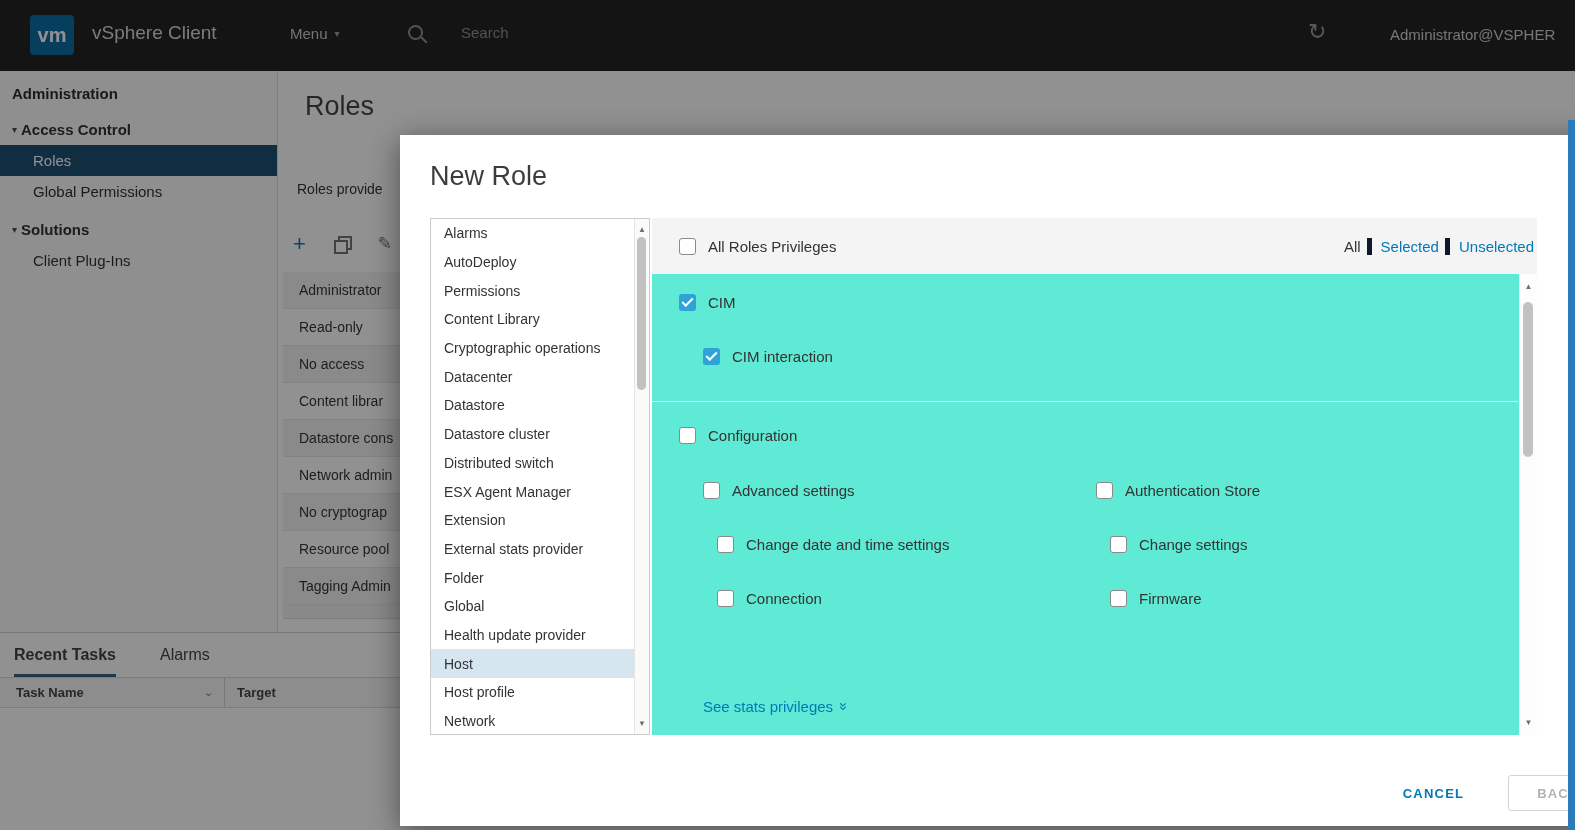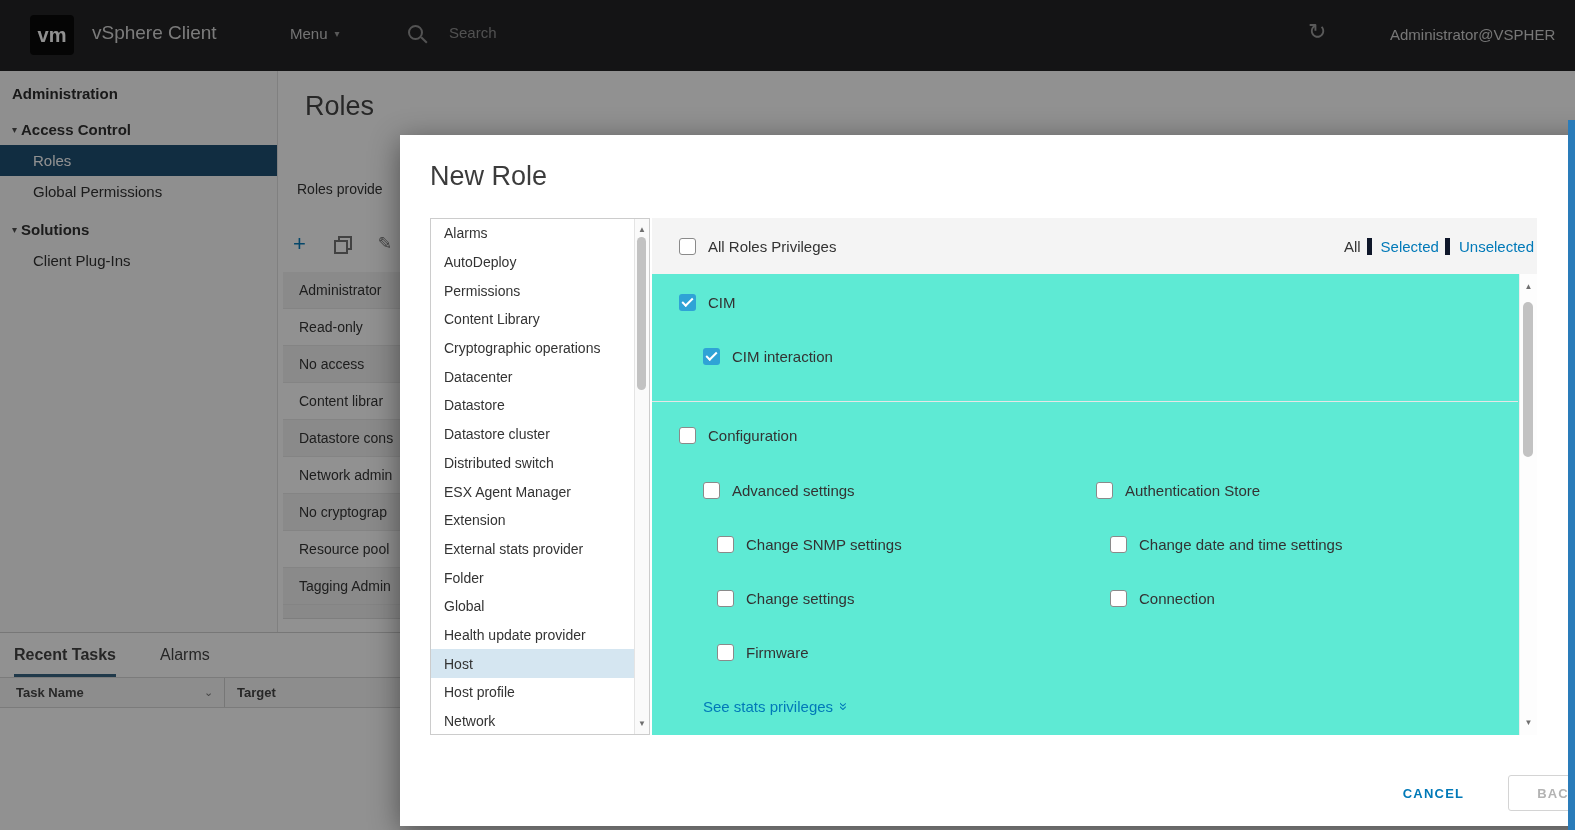--- a/index.html
+++ b/index.html
@@ -2,28 +2,28 @@
 <html><head>
 <meta charset="utf-8">
 <style>
   * { box-sizing: border-box; margin: 0; padding: 0; }
   html,body { width:1575px; height:830px; }
   body { font-family: "Liberation Sans", sans-serif; background:#fff; }
   .app { position:relative; width:1575px; height:830px; overflow:hidden; background:#fff; }
 
   
   .topbar { position:absolute; left:0; top:0; right:0; height:71px; background:#1c1c1e; z-index:10; }
-  .logo-box { position:absolute; left:30px; top:15px; width:44px; height:40px; background:#000000;
+  .logo-box { position:absolute; left:30px; top:15px; width:44px; height:40px; background:#0369a1;
               border-radius:4px; color:#fff; font-size:20px; font-weight:bold;
               display:flex; align-items:center; justify-content:center; cursor:pointer; }
   .app-title { position:absolute; left:92px; top:22px; font-size:19px; font-weight:300; color:#d8d8d8; }
   .menu-btn { position:absolute; left:290px; top:25px; font-size:15px; color:#c9c9c9;
               display:flex; gap:7px; align-items:center; cursor:pointer; }
   .menu-btn .caret { font-size:10px; color:#9a9a9a; }
-  .search { position:absolute; left:408px; top:24px; display:flex; align-items:center; gap:26px; cursor:text; }
+  .search { position:absolute; left:408px; top:24px; display:flex; align-items:center; gap:38px; cursor:text; }
   .search-icon { width:15px; height:15px; border:2px solid #8f8f8f; border-radius:50%; position:relative; }
   .search-icon::after { content:""; position:absolute; width:8px; height:2px; background:#8f8f8f;
                         transform:rotate(45deg); right:-7px; bottom:-3px; }
   .search-text { font-size:15px; color:#8b8b8b; }
   .refresh-icon { position:absolute; left:1308px; top:19px; font-size:22px; color:#9a9a9a; cursor:pointer; }
   .user-menu { position:absolute; left:1390px; top:26px; font-size:15px; color:#cfcfcf; white-space:nowrap; cursor:pointer; }
 
   
   .sidebar { position:absolute; left:0; top:71px; width:278px; height:561px; background:#fbfbfb;
              border-right:1px solid #e0e0e0; }
@@ -269,24 +269,20 @@
           <div class="grid-item">
             <span class="cb unchecked"></span>
             <span>Advanced settings</span>
           </div>
           <div class="grid-item">
             <span class="cb unchecked"></span>
             <span>Authentication Store</span>
           </div>
           <div class="grid-item">
             <span class="cb unchecked"></span>
-            <span>Change SNMP settings</span>
-          </div>
-          <div class="grid-item">
-            <span class="cb unchecked"></span>
             <span>Change date and time settings</span>
           </div>
           <div class="grid-item">
             <span class="cb unchecked"></span>
             <span>Change settings</span>
           </div>
           <div class="grid-item">
             <span class="cb unchecked"></span>
             <span>Connection</span>
           </div>

